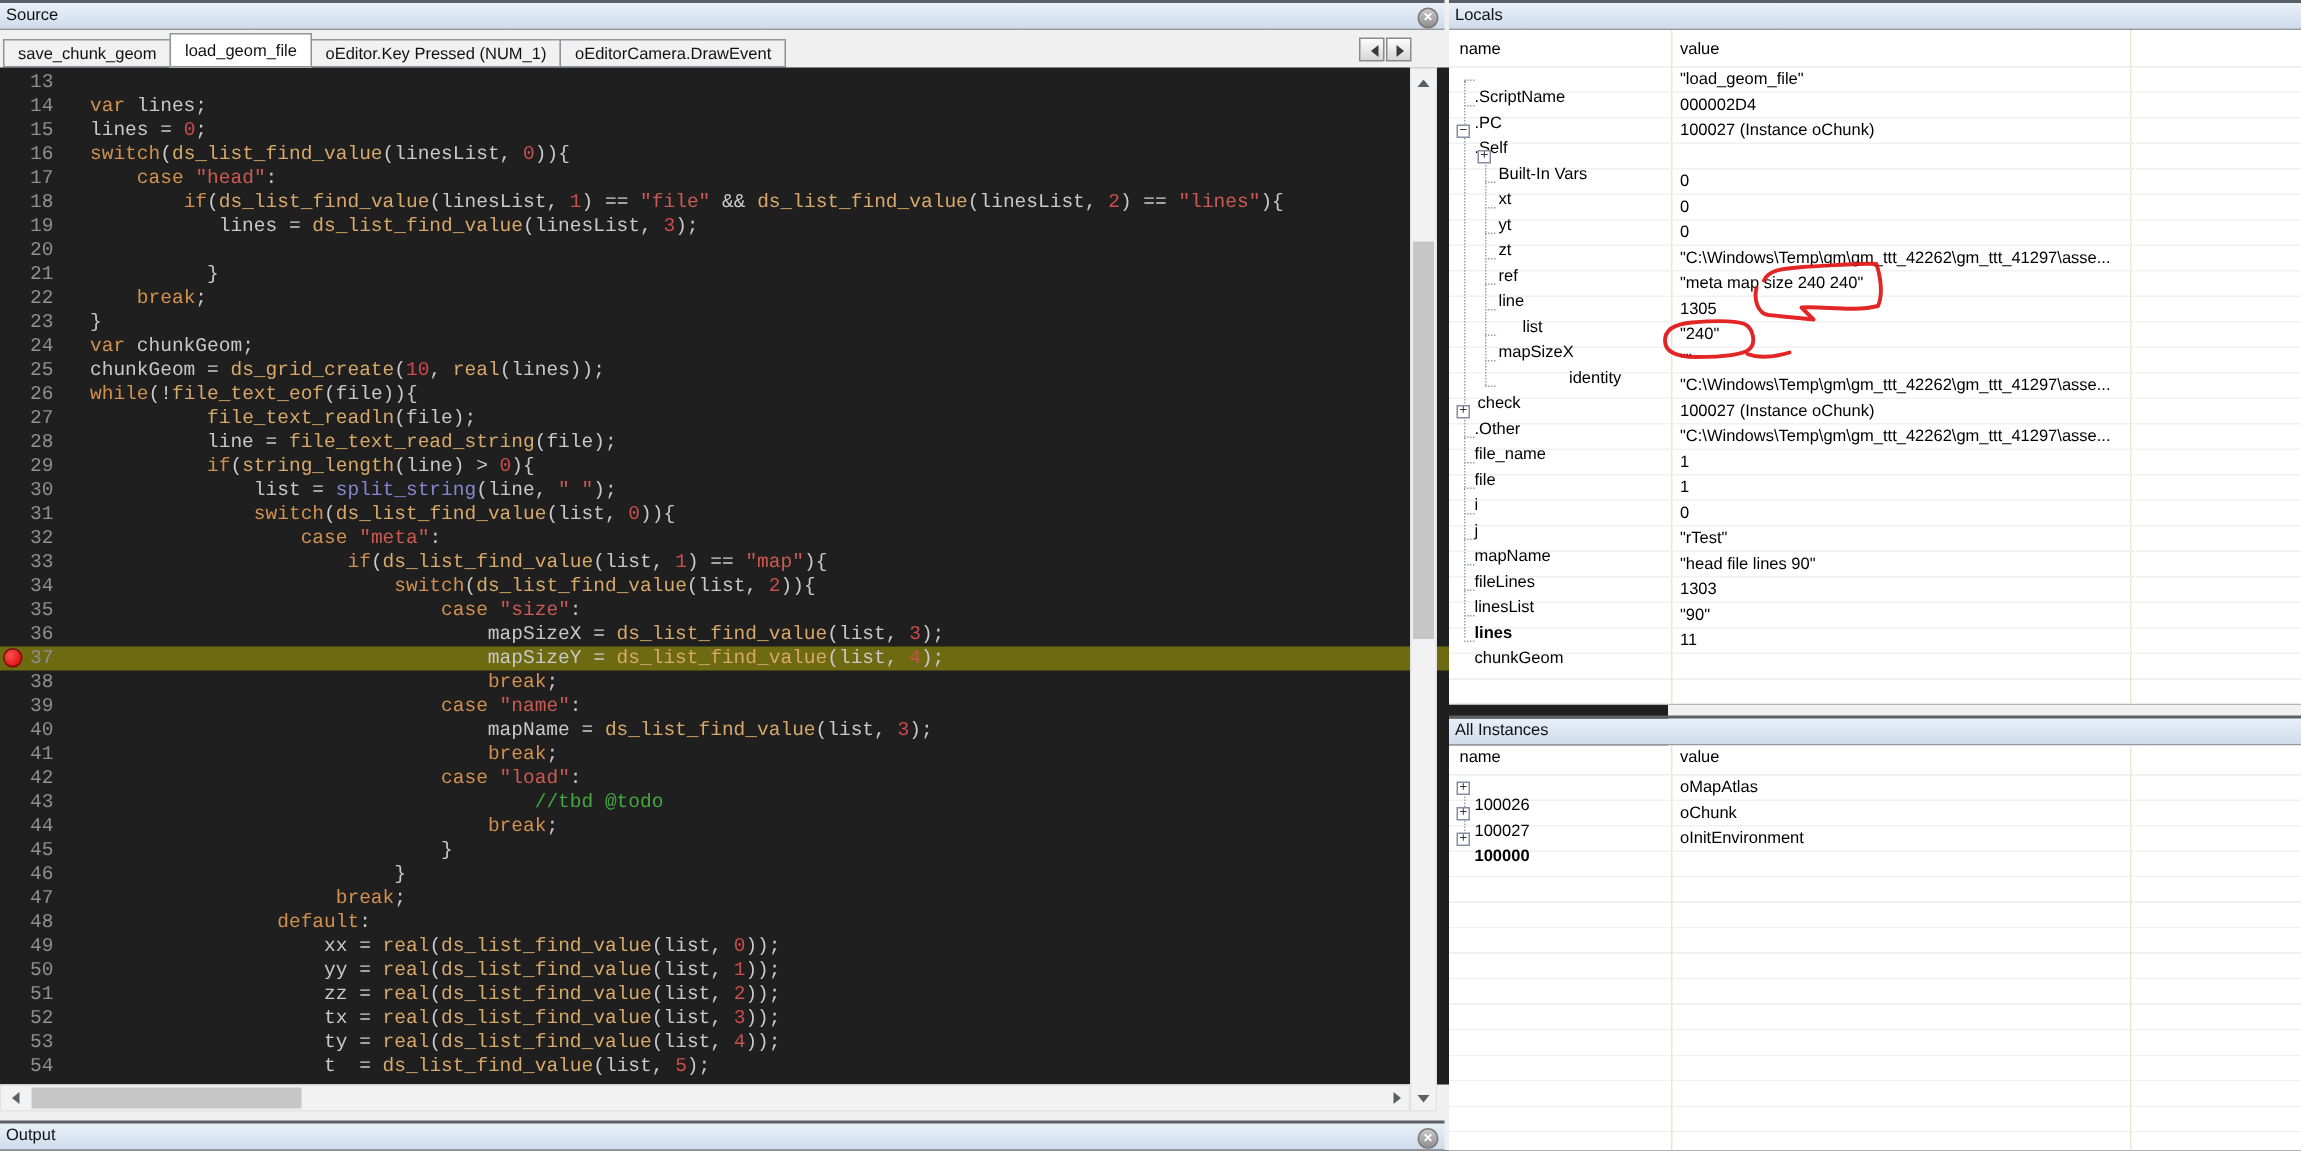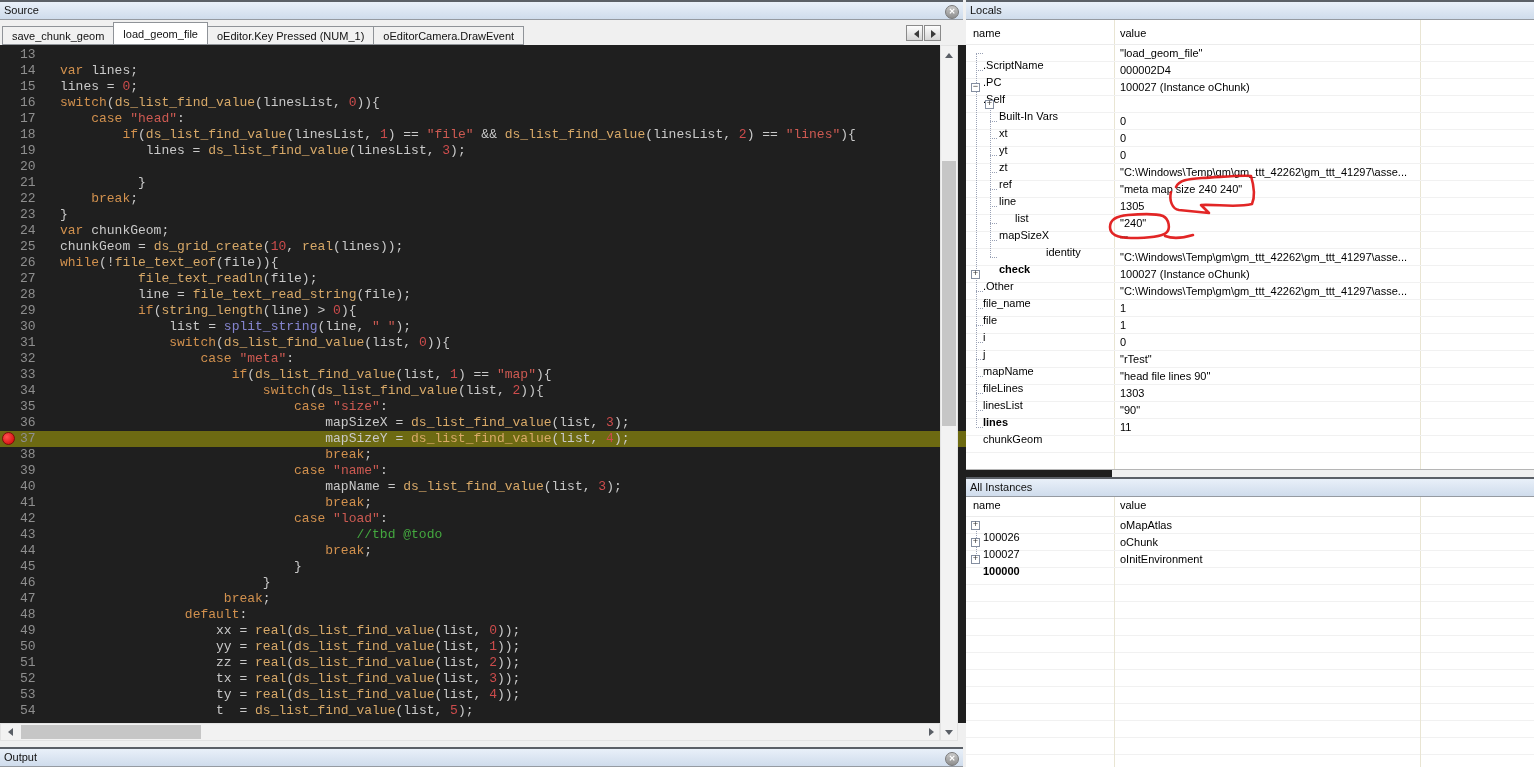--- a/index.html
+++ b/index.html
@@ -234,21 +234,21 @@
           <span class="nm" style="left: 33px;">mapSizeX</span>
           <span class="val">"240"</span>
         </div>
         <div class="trow">
           <span class="tick" style="left: 24px;"></span>
           <span class="nm" style="left: 33px; padding-left: 47px;">identity</span>
           <span class="val">""</span>
         </div>
         <div class="trow">
           <span class="tick" style="left: 24px;"></span>
-          <span class="nm" style="left: 33px; font-weight: bold;">check</span>
+          <span class="nm" style="left: 19px;">check</span>
           <span class="val">"C:\Windows\Temp\gm\gm_ttt_42262\gm_ttt_41297\asse...</span>
         </div>
         <div class="trow">
           <span class="expander" style="left: 5px;">+</span>
           <span class="nm" style="left: 17px;">.Other</span>
           <span class="val">100027 (Instance oChunk)</span>
         </div>
         <div class="trow">
           <span class="tick" style="left: 10px;"></span>
           <span class="nm" style="left: 17px;">file_name</span>

